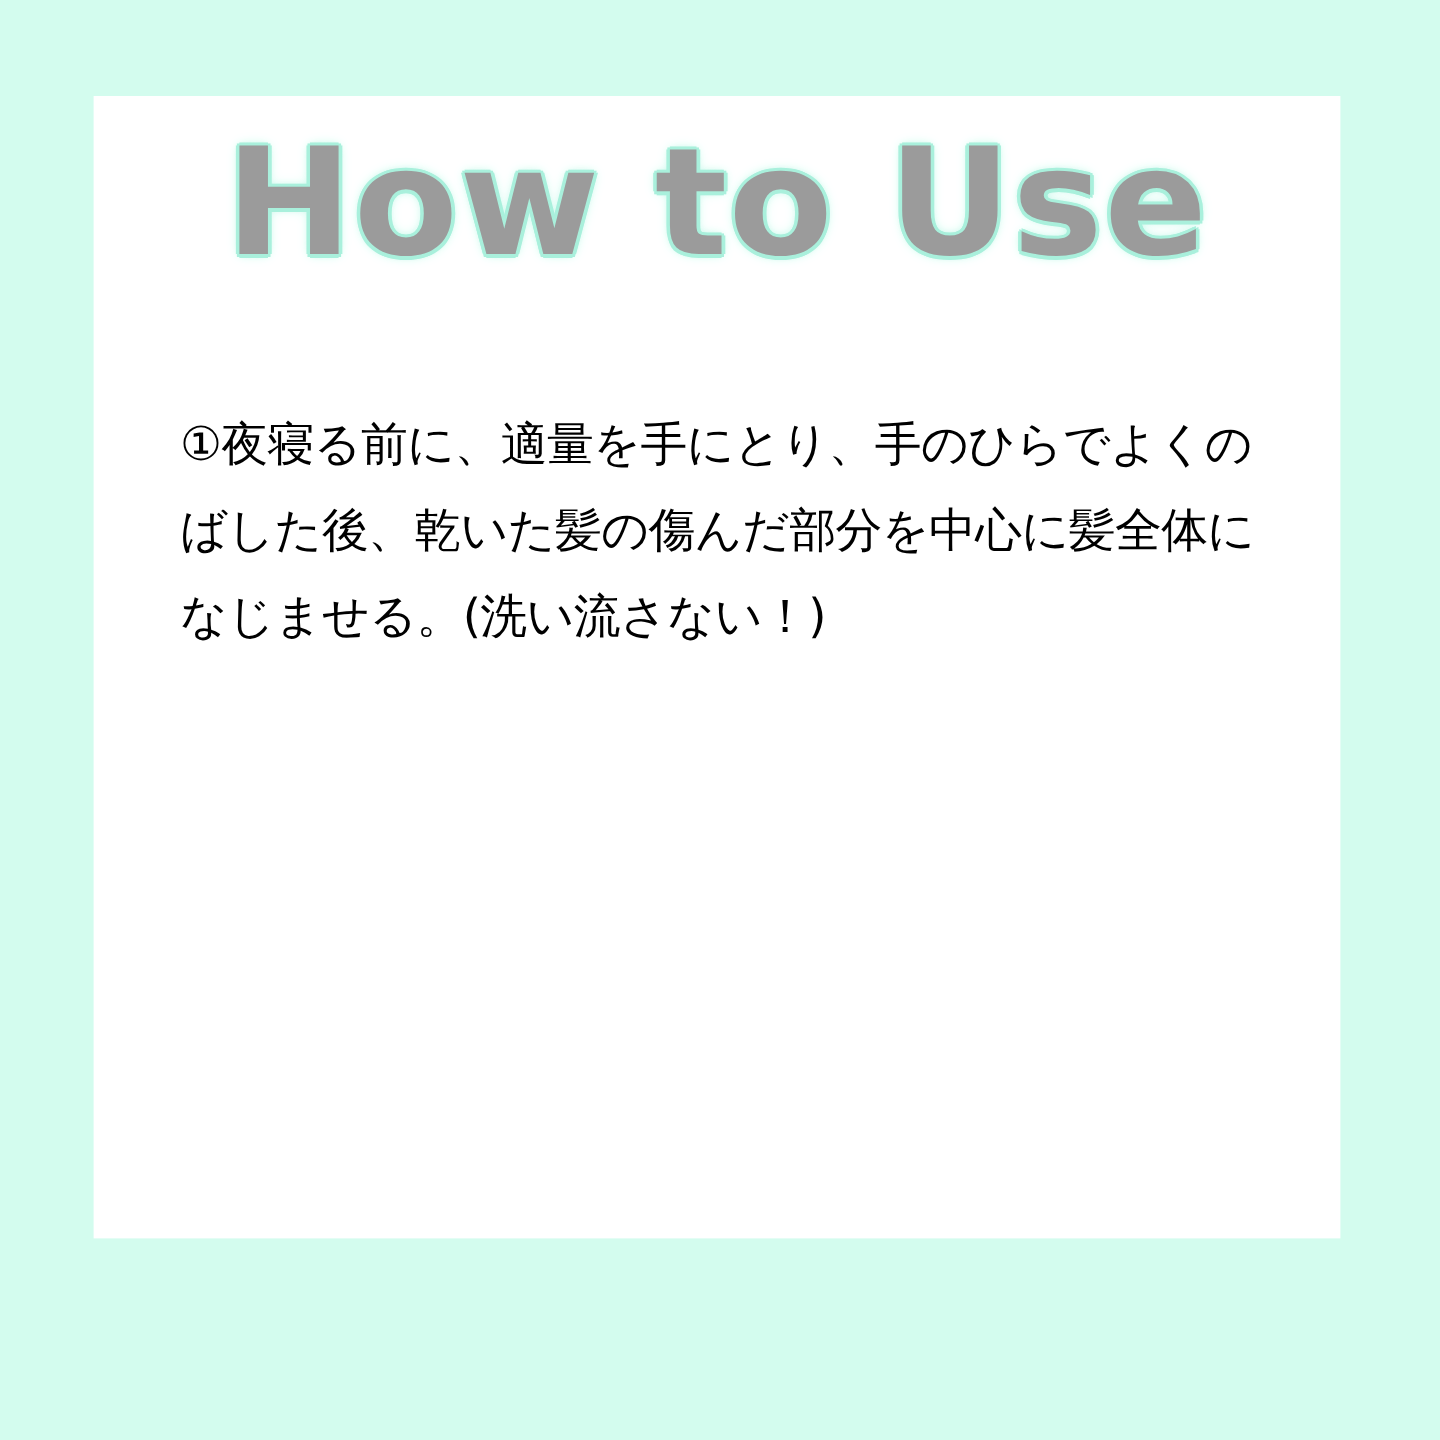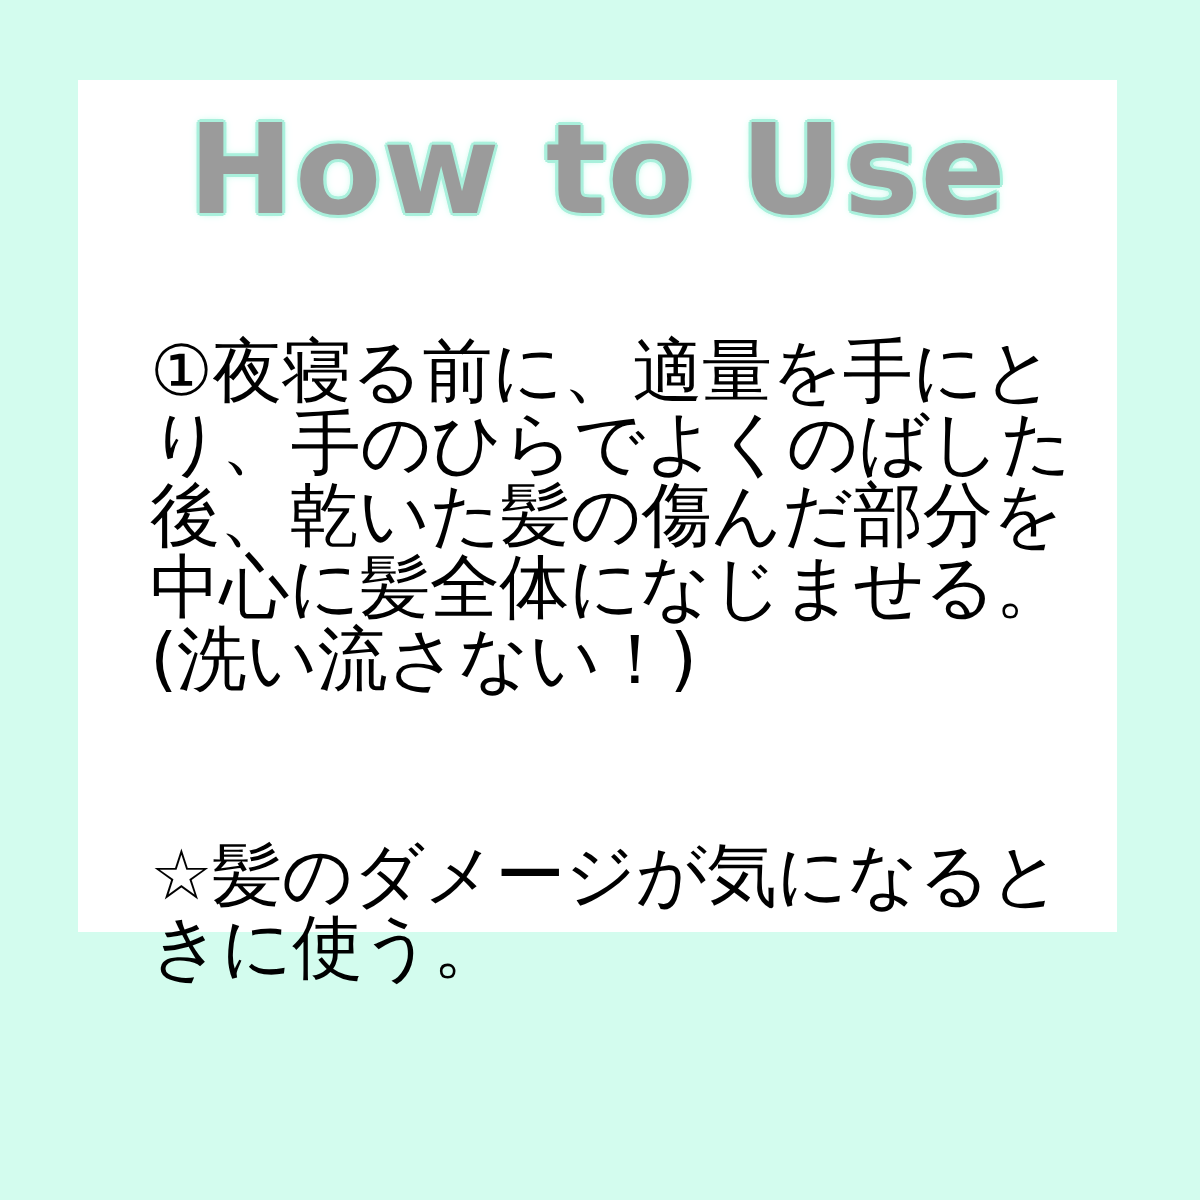--- a/index.html
+++ b/index.html
@@ -20,21 +20,21 @@
     background: #d3fcee;
     box-sizing: border-box;
   }
 
   
   #card {
     position: absolute;
     left: 78px;
     top: 80px;
     width: 1039px;
-    height: 852px;
+    height: 952px;
     background: #ffffff;
     box-sizing: border-box;
   }
 
   
   #title-block {
     position: absolute;
     left: 0;
     top: 28px;
     width: 1039px;
@@ -72,21 +72,21 @@
     top: 255px;
     width: 930px;
   }
 
   .para {
     margin: 0;
     padding: 0;
     color: #000000;
     font-family: "DejaVu Sans", "Liberation Sans", sans-serif;
     font-weight: 400;
-    font-size: 70px;
+    font-size: 39px;
     line-height: 72px;
     letter-spacing: -0.5px;
     white-space: pre-wrap;
     word-break: break-all;
   }
 
   .spacer {
     height: 72px;
   }
 </style>
@@ -103,19 +103,18 @@
 
     <div id="body-block">
 
       <p class="para">①夜寝る前に、適量を手にとり、手のひらでよくのばした後、乾いた髪の傷んだ部分を中心に髪全体になじませる。(洗い流さない！)</p>
 
       <div class="spacer"></div>
 
 
       <div class="spacer"></div>
 
-      <p class="para">☆髪のダメージが気になるときに使う。</p>
 
     </div>
 
   </div>
 
 </div>
 
 </body></html>

